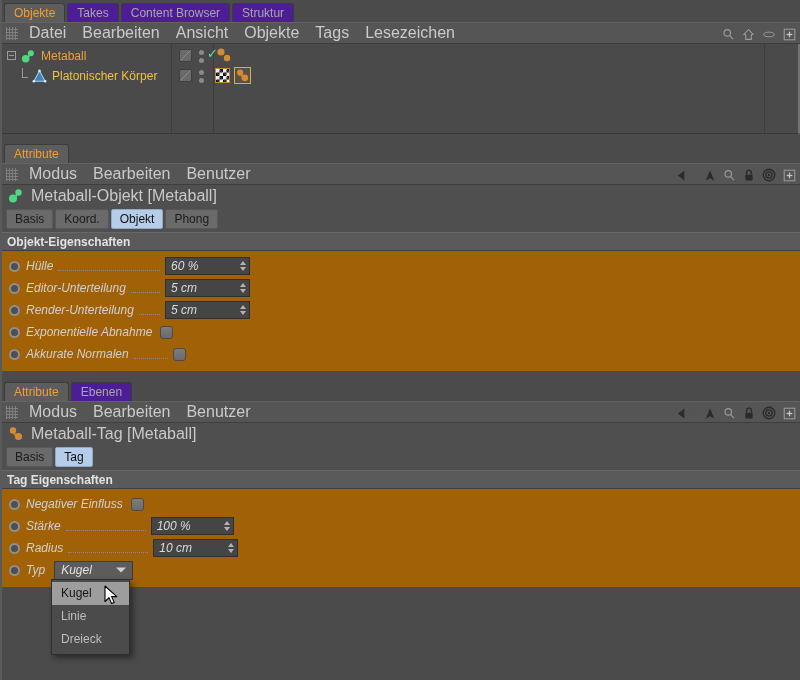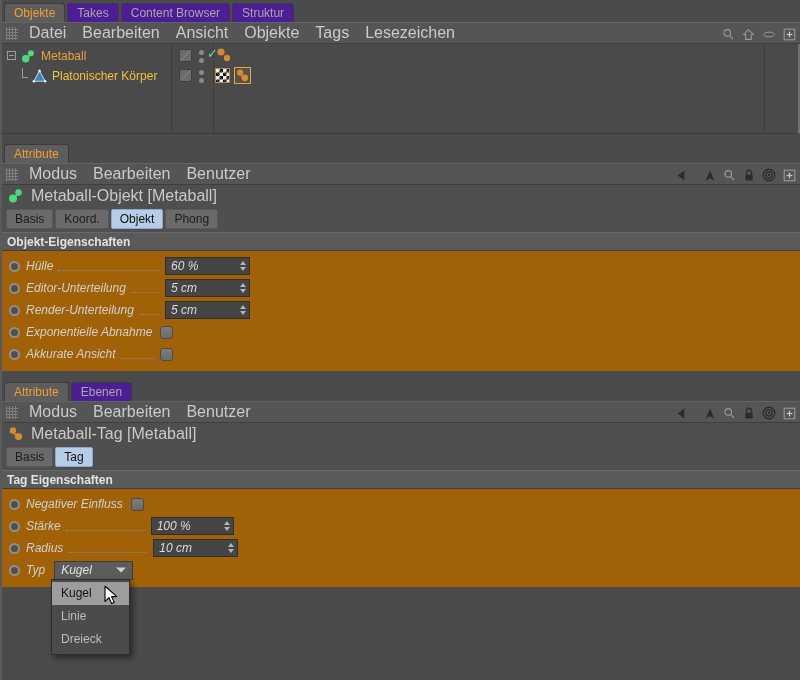--- a/index.html
+++ b/index.html
@@ -378,21 +378,21 @@
 
     <div class="prow">
       <div class="radio"></div>
       <div class="plabel">Exponentielle Abnahme</div>
       <div style="width:8px;flex:none"></div>
       <div class="cbox"></div>
     </div>
 
     <div class="prow">
       <div class="radio"></div>
-      <div class="plabel">Akkurate Ansicht</div>
+      <div class="plabel">Akkurate Normalen</div>
       <div class="dots" style="flex:none;width:34px"></div>
       <div class="cbox"></div>
     </div>
   </div>
 </div>
 
 <div class="spacer" style="height:8px"></div>
 
 <div>
 

